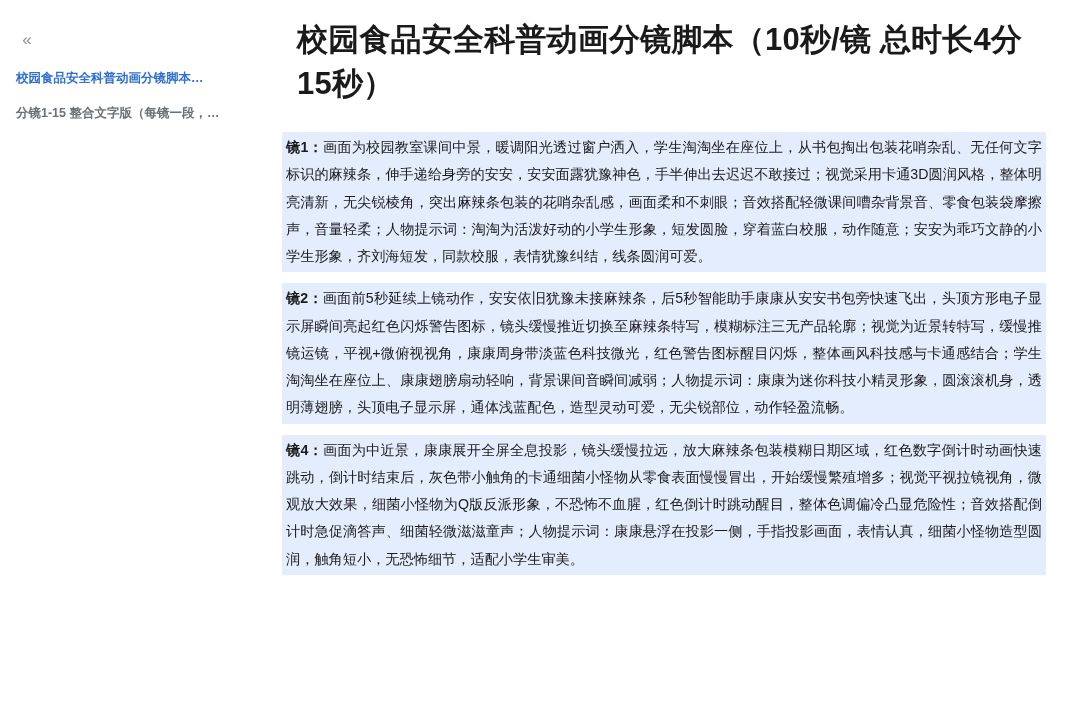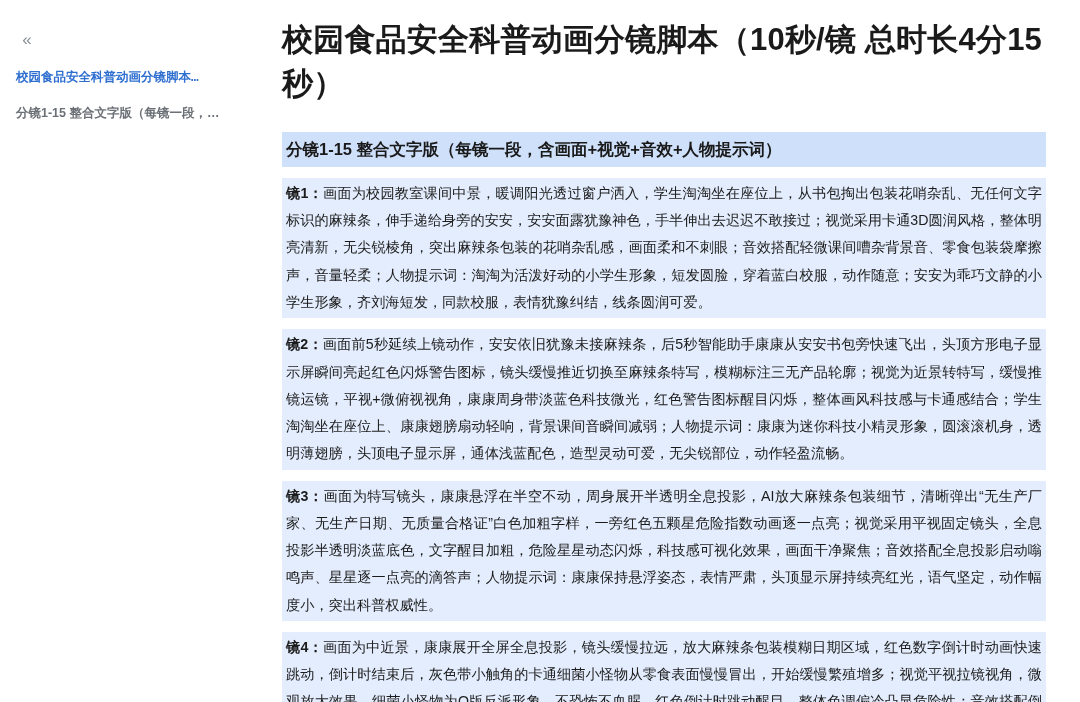--- a/index.html
+++ b/index.html
@@ -44,41 +44,40 @@
     padding: 3px 2px;
     white-space: nowrap;
     overflow: hidden;
     text-overflow: ellipsis;
     cursor: pointer;
   }
   .outline-item.level1 {
     color: #2f6fd0;
     font-weight: 600;
     margin-bottom: 10px;
-    font-family: Liberation Mono, monospace;
   }
   .outline-item.level2 {
     color: #6b7076;
     font-weight: 700;
     padding-left: 2px;
   }
 
   
   .content {
     flex: 1 1 auto;
     padding: 18px 34px 0 34px;
     overflow: hidden;
   }
   .doc-title {
     font-size: 31px;
     font-weight: 700;
     color: #1a1a1a;
     line-height: 1.42;
     letter-spacing: 0.2px;
-    margin: 0 0 26px 0;
+    margin: 0 0 26px 15px;
   }
   .section-heading {
     display: block;
     font-size: 16.5px;
     font-weight: 700;
     color: #1a1a1a;
     background: #cfe0fb;
     line-height: 1.75;
     padding: 3px 4px;
     margin-bottom: 11px;
@@ -106,24 +105,22 @@
     <div class="collapse-btn">«</div>
     <nav class="outline">
       <div class="outline-item level1">校园食品安全科普动画分镜脚本…</div>
       <div class="outline-item level2">分镜1-15 整合文字版（每镜一段，…</div>
     </nav>
   </aside>
 
   <main class="content">
     <h1 class="doc-title">校园食品安全科普动画分镜脚本（10秒/镜 总时长4分15秒）</h1>
 
-    <div class="section-heading">分镜1-15 整合文字版（每镜一段，含画面+视觉+音效+人物提示词）</div>
 
     <p class="para"><span class="lead">镜1：</span><span>画面为校园教室课间中景，暖调阳光透过窗户洒入，学生淘淘坐在座位上，从书包掏出包装花哨杂乱、无任何文字标识的麻辣条，伸手递给身旁的安安，安安面露犹豫神色，手半伸出去迟迟不敢接过；视觉采用卡通3D圆润风格，整体明亮清新，无尖锐棱角，突出麻辣条包装的花哨杂乱感，画面柔和不刺眼；音效搭配轻微课间嘈杂背景音、零食包装袋摩擦声，音量轻柔；人物提示词：淘淘为活泼好动的小学生形象，短发圆脸，穿着蓝白校服，动作随意；安安为乖巧文静的小学生形象，齐刘海短发，同款校服，表情犹豫纠结，线条圆润可爱。</span></p>
 
     <p class="para"><span class="lead">镜2：</span><span>画面前5秒延续上镜动作，安安依旧犹豫未接麻辣条，后5秒智能助手康康从安安书包旁快速飞出，头顶方形电子显示屏瞬间亮起红色闪烁警告图标，镜头缓慢推近切换至麻辣条特写，模糊标注三无产品轮廓；视觉为近景转特写，缓慢推镜运镜，平视+微俯视视角，康康周身带淡蓝色科技微光，红色警告图标醒目闪烁，整体画风科技感与卡通感结合；学生淘淘坐在座位上、康康翅膀扇动轻响，背景课间音瞬间减弱；人物提示词：康康为迷你科技小精灵形象，圆滚滚机身，透明薄翅膀，头顶电子显示屏，通体浅蓝配色，造型灵动可爱，无尖锐部位，动作轻盈流畅。</span></p>
 
-    <p class="para"><span class="lead">镜3：</span><span>画面为特写镜头，康康悬浮在半空不动，周身展开半透明全息投影，AI放大麻辣条包装细节，清晰弹出“无生产厂家、无生产日期、无质量合格证”白色加粗字样，一旁红色五颗星危险指数动画逐一点亮；视觉采用平视固定镜头，全息投影半透明淡蓝底色，文字醒目加粗，危险星星动态闪烁，科技感可视化效果，画面干净聚焦；音效搭配全息投影启动嗡鸣声、星星逐一点亮的滴答声；人物提示词：康康保持悬浮姿态，表情严肃，头顶显示屏持续亮红光，语气坚定，动作幅度小，突出科普权威性。</span></p>
 
     <p class="para"><span class="lead">镜4：</span><span>画面为中近景，康康展开全屏全息投影，镜头缓慢拉远，放大麻辣条包装模糊日期区域，红色数字倒计时动画快速跳动，倒计时结束后，灰色带小触角的卡通细菌小怪物从零食表面慢慢冒出，开始缓慢繁殖增多；视觉平视拉镜视角，微观放大效果，细菌小怪物为Q版反派形象，不恐怖不血腥，红色倒计时跳动醒目，整体色调偏冷凸显危险性；音效搭配倒计时急促滴答声、细菌轻微滋滋童声；人物提示词：康康悬浮在投影一侧，手指投影画面，表情认真，细菌小怪物造型圆润，触角短小，无恐怖细节，适配小学生审美。</span></p>
   </main>
 
 </div>
 
 </body></html>

